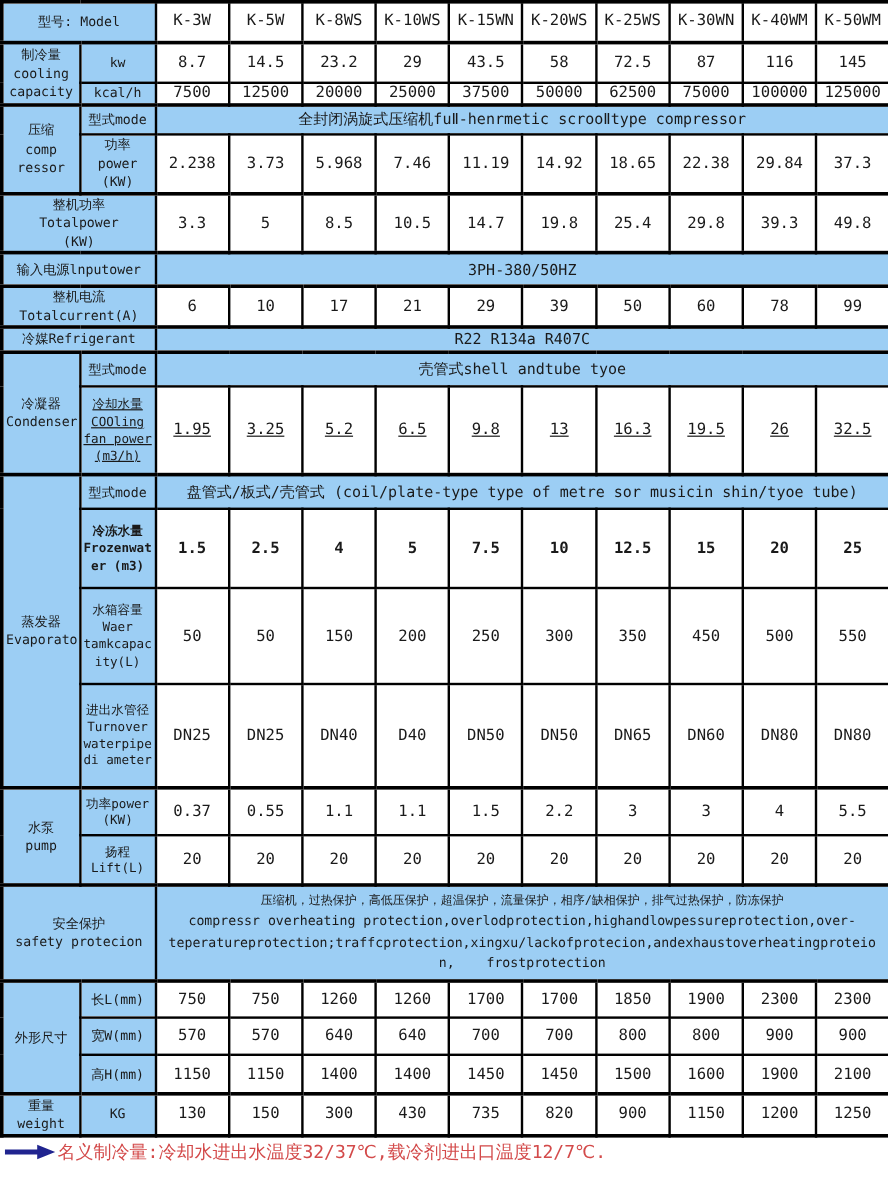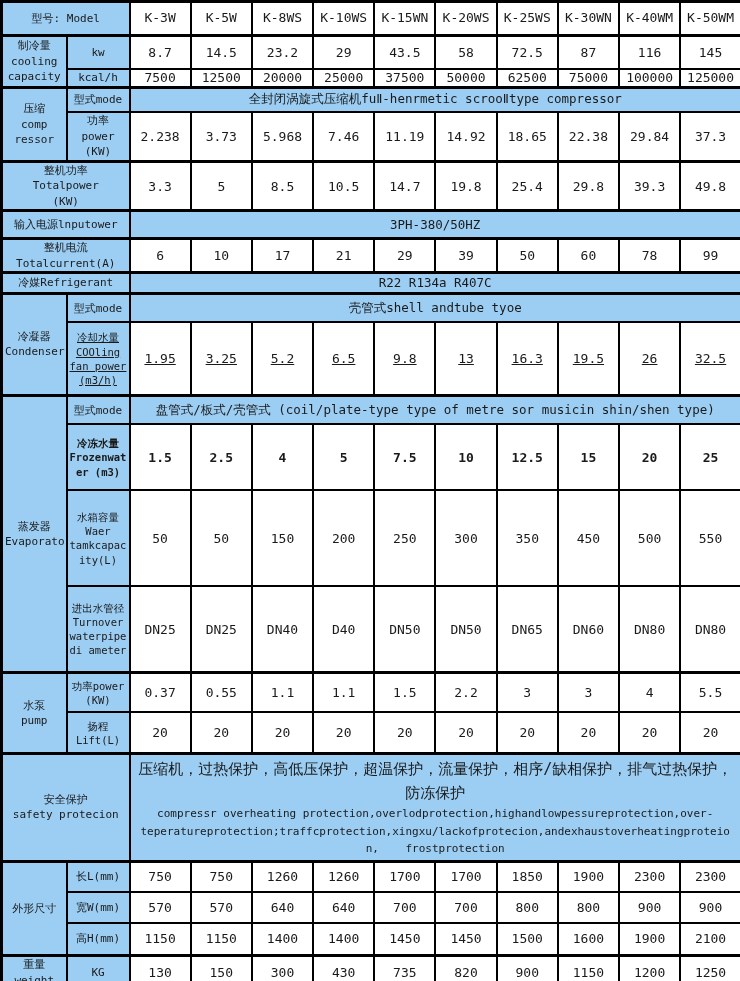--- a/index.html
+++ b/index.html
@@ -44,36 +44,36 @@
   td.v{
     background:#fff;
     font-size:13px;
   }
   td.safety{padding:2px 4px;}
   td.safety div{
     font-size:11px;
     line-height:1.6;
     white-space:pre-wrap;
   }
-  td.safety div.cn{font-size:15px;}
+  td.safety div.cn{font-size:10px;}
   
   tr[data-rh="models"]{height:34px;}
   tr[data-rh="kw"]{height:33px;}
   tr[data-rh="kcal"]{height:19px;}
   tr[data-rh="comp_mode"]{height:24px;}
   tr[data-rh="comp_power"]{height:50px;}
   tr[data-rh="total_power"]{height:45px;}
   tr[data-rh="input_power"]{height:28px;}
   tr[data-rh="total_current"]{height:32px;}
   tr[data-rh="refrigerant"]{height:21px;}
   tr[data-rh="cond_mode"]{height:29px;}
   tr[data-rh="cond_water"]{height:73px;text-decoration:underline;}
   tr[data-rh="evap_mode"]{height:29px;}
   tr[data-rh="frozen_water"]{height:66px;font-weight:bold;}
-  tr[data-rh="tank"]{height:96px;}
+  tr[data-rh="tank"]{height:80px;}
   tr[data-rh="pipe"]{height:86px;}
   tr[data-rh="pump_power"]{height:40px;}
   tr[data-rh="lift"]{height:41px;}
   tr[data-rh="safety"]{height:80px;}
   tr[data-rh="length"]{height:31px;}
   tr[data-rh="width"]{height:31px;}
   tr[data-rh="height"]{height:32px;}
   tr[data-rh="weight"]{height:35px;}
 
   .footnotes{padding:3px 0 2px 4px;}
@@ -218,21 +218,21 @@
         <td class="v">13</td>
         <td class="v">16.3</td>
         <td class="v">19.5</td>
         <td class="v">26</td>
         <td class="v">32.5</td>
       </tr>
     <tr class="sec" data-rh="evap_mode">
       <td rowspan="4" class="lab">蒸发器
 Evaporator</td>
       <td class="lab">型式mode</td>
-      <td colspan="10" class="merge">盘管式/板式/壳管式 (coil/plate-type type of metre sor musicin shin/shen type)</td>
+      <td colspan="10" class="merge">盘管式/板式/壳管式 (coil/plate-type type of metre sor musicin shin/tyoe tube)</td>
     </tr>
     <tr data-rh="frozen_water">
       <td class="lab sm">冷冻水量
 Frozenwat
 er (m3)</td>
     <td class="v">1.5</td>
         <td class="v">2.5</td>
         <td class="v">4</td>
         <td class="v">5</td>
         <td class="v">7.5</td>

